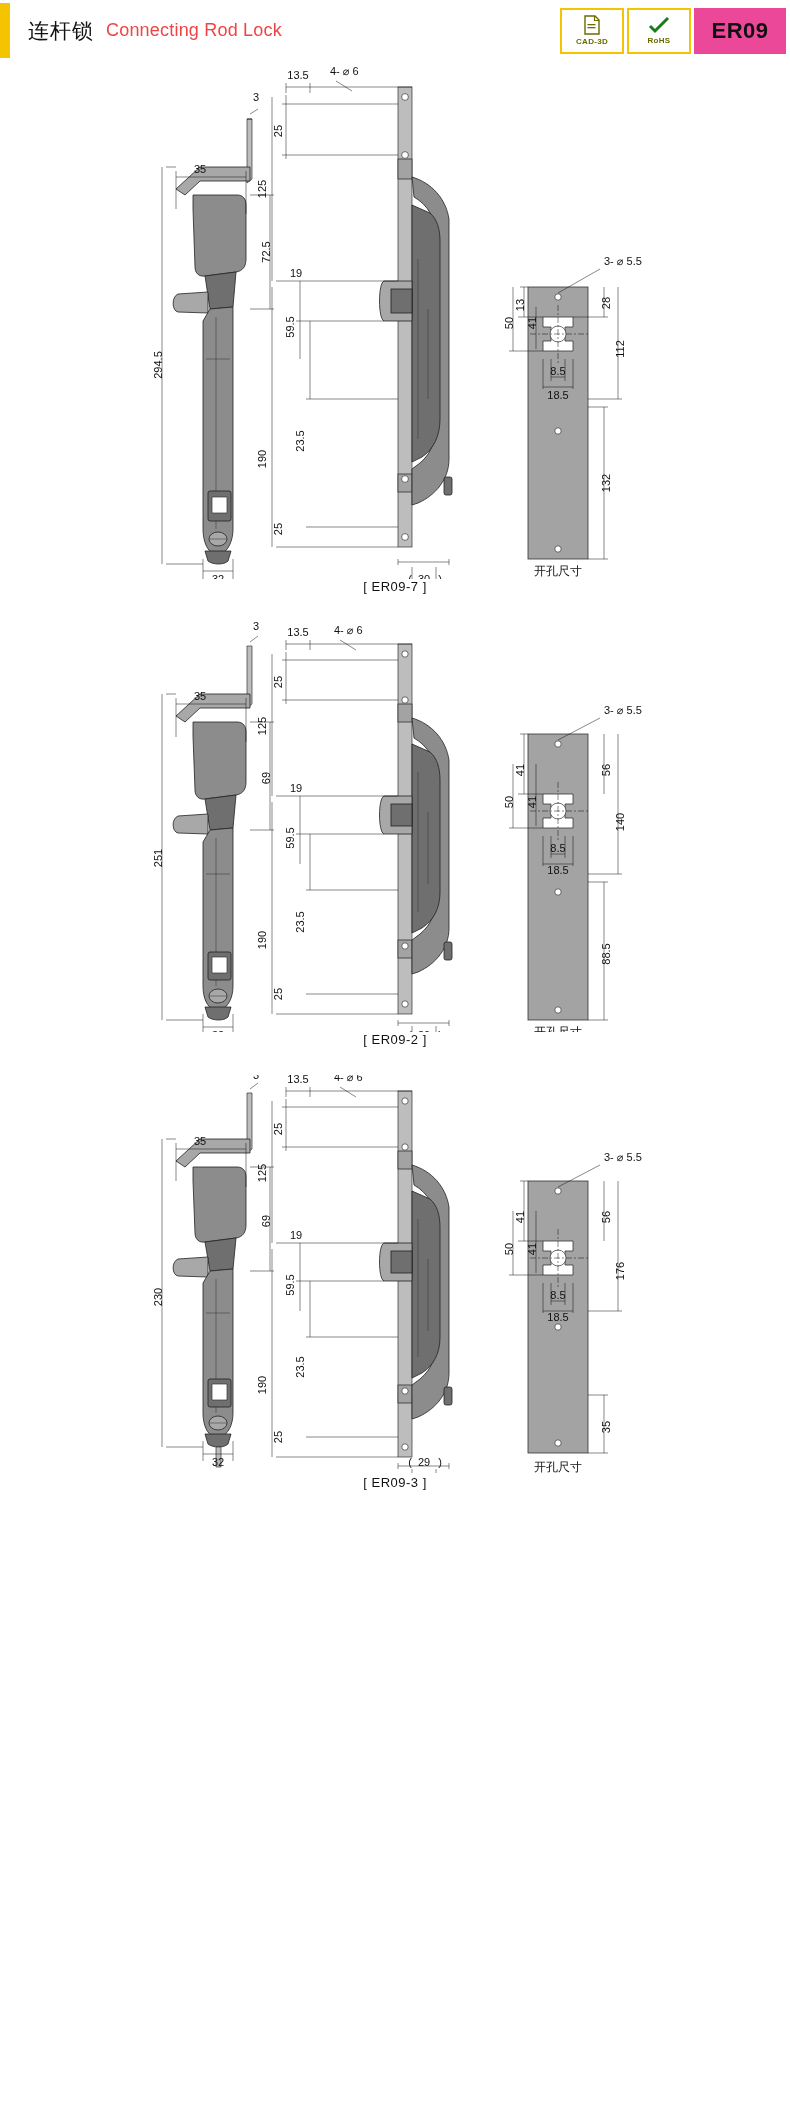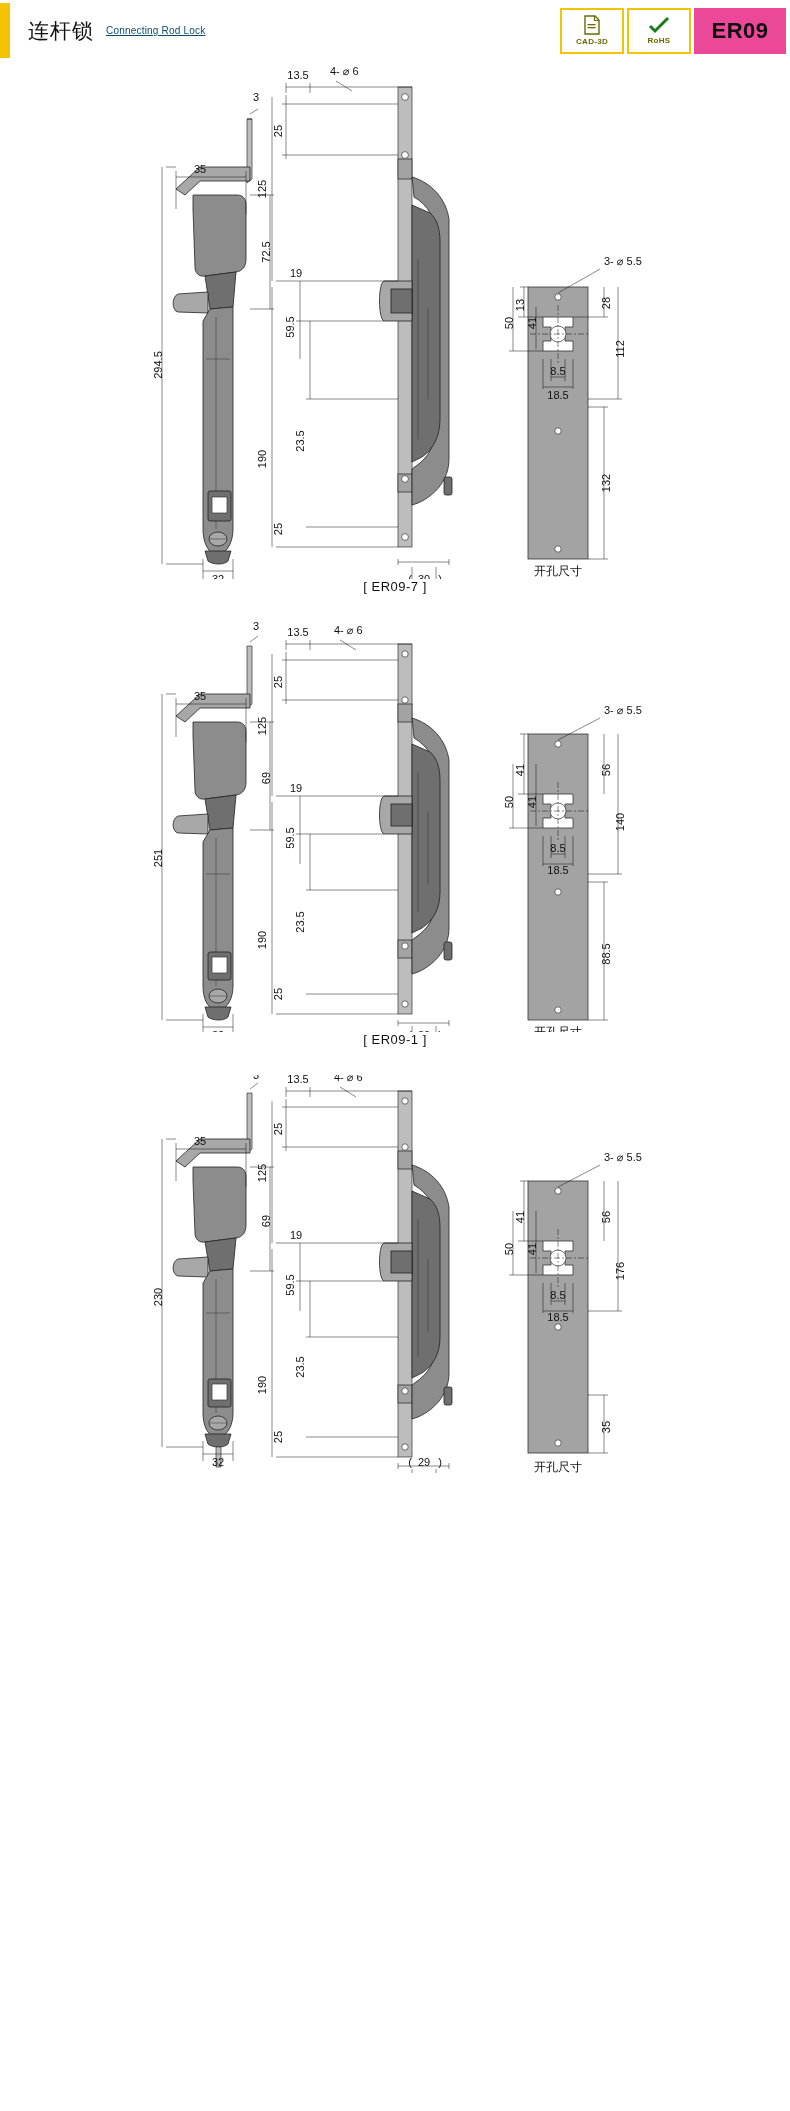--- a/index.html
+++ b/index.html
@@ -32,24 +32,23 @@
     padding-left: 18px;
     background: #ffffff;
   }
   .title-cn {
     font-size: 21px;
     font-weight: normal;
     letter-spacing: 1px;
     color: #111;
   }
   .title-en {
-    font-size: 10px;
-    color: #0c4a6e;
+    font-size: 18px;
+    color: #ef4444;
     letter-spacing: 0.2px;
-    text-decoration: underline;
   }
   .badges {
     display: flex;
     align-items: center;
     gap: 3px;
     padding-right: 4px;
   }
   .badge {
     width: 64px;
     height: 46px;
@@ -443,21 +442,21 @@
           <text class="dim-text" x="513" y="180" transform="rotate(-90 513 180)" text-anchor="middle">50</text>
           <text class="dim-text" x="536" y="180" transform="rotate(-90 536 180)" text-anchor="middle">41</text>
           <text class="dim-text" x="624" y="200" transform="rotate(-90 624 200)" text-anchor="middle">140</text>
           <text class="dim-text" x="558" y="230" text-anchor="middle">8.5</text>
           <text class="dim-text" x="558" y="252" text-anchor="middle">18.5</text>
           <text class="dim-text" x="610" y="332" transform="rotate(-90 610 332)" text-anchor="middle">88.5</text>
           <text class="note-text" x="558" y="414" text-anchor="middle">开孔尺寸</text>
         </g>
       </svg>
     </div>
-    <div class="fig-caption">[ ER09-1 ]</div>
+    <div class="fig-caption">[ ER09-2 ]</div>
   </div>
 
   <div class="figure" style="margin-top:28px;">
     <div class="svg-wrap">
       <svg class="draw" width="790" height="400" viewBox="0 0 790 400" xmlns="http://www.w3.org/2000/svg">
 
         <g>
           <path class="rod-fill" d="M247,18 L252,18 L252,74 L247,78 Z"></path>
           <path class="body-fill-l" d="M176,86 L200,64 L250,64 L250,78 L200,78 L185,92 Z"></path>
           <path class="body-fill" d="M193,92 L237,92 C243,92 246,96 246,102 L246,150 C246,157 243,162 236,163 L205,167 C199,168 195,164 195,158 L193,106 Z"></path>
@@ -584,15 +583,16 @@
           <text class="dim-text" x="513" y="174" transform="rotate(-90 513 174)" text-anchor="middle">50</text>
           <text class="dim-text" x="536" y="174" transform="rotate(-90 536 174)" text-anchor="middle">41</text>
           <text class="dim-text" x="624" y="196" transform="rotate(-90 624 196)" text-anchor="middle">176</text>
           <text class="dim-text" x="558" y="224" text-anchor="middle">8.5</text>
           <text class="dim-text" x="558" y="246" text-anchor="middle">18.5</text>
           <text class="dim-text" x="610" y="352" transform="rotate(-90 610 352)" text-anchor="middle">35</text>
           <text class="note-text" x="558" y="396" text-anchor="middle">开孔尺寸</text>
         </g>
       </svg>
     </div>
+    <div class="fig-caption">[ ER09-3 ]</div>
   </div>
 
 </div>
 
 </body></html>

